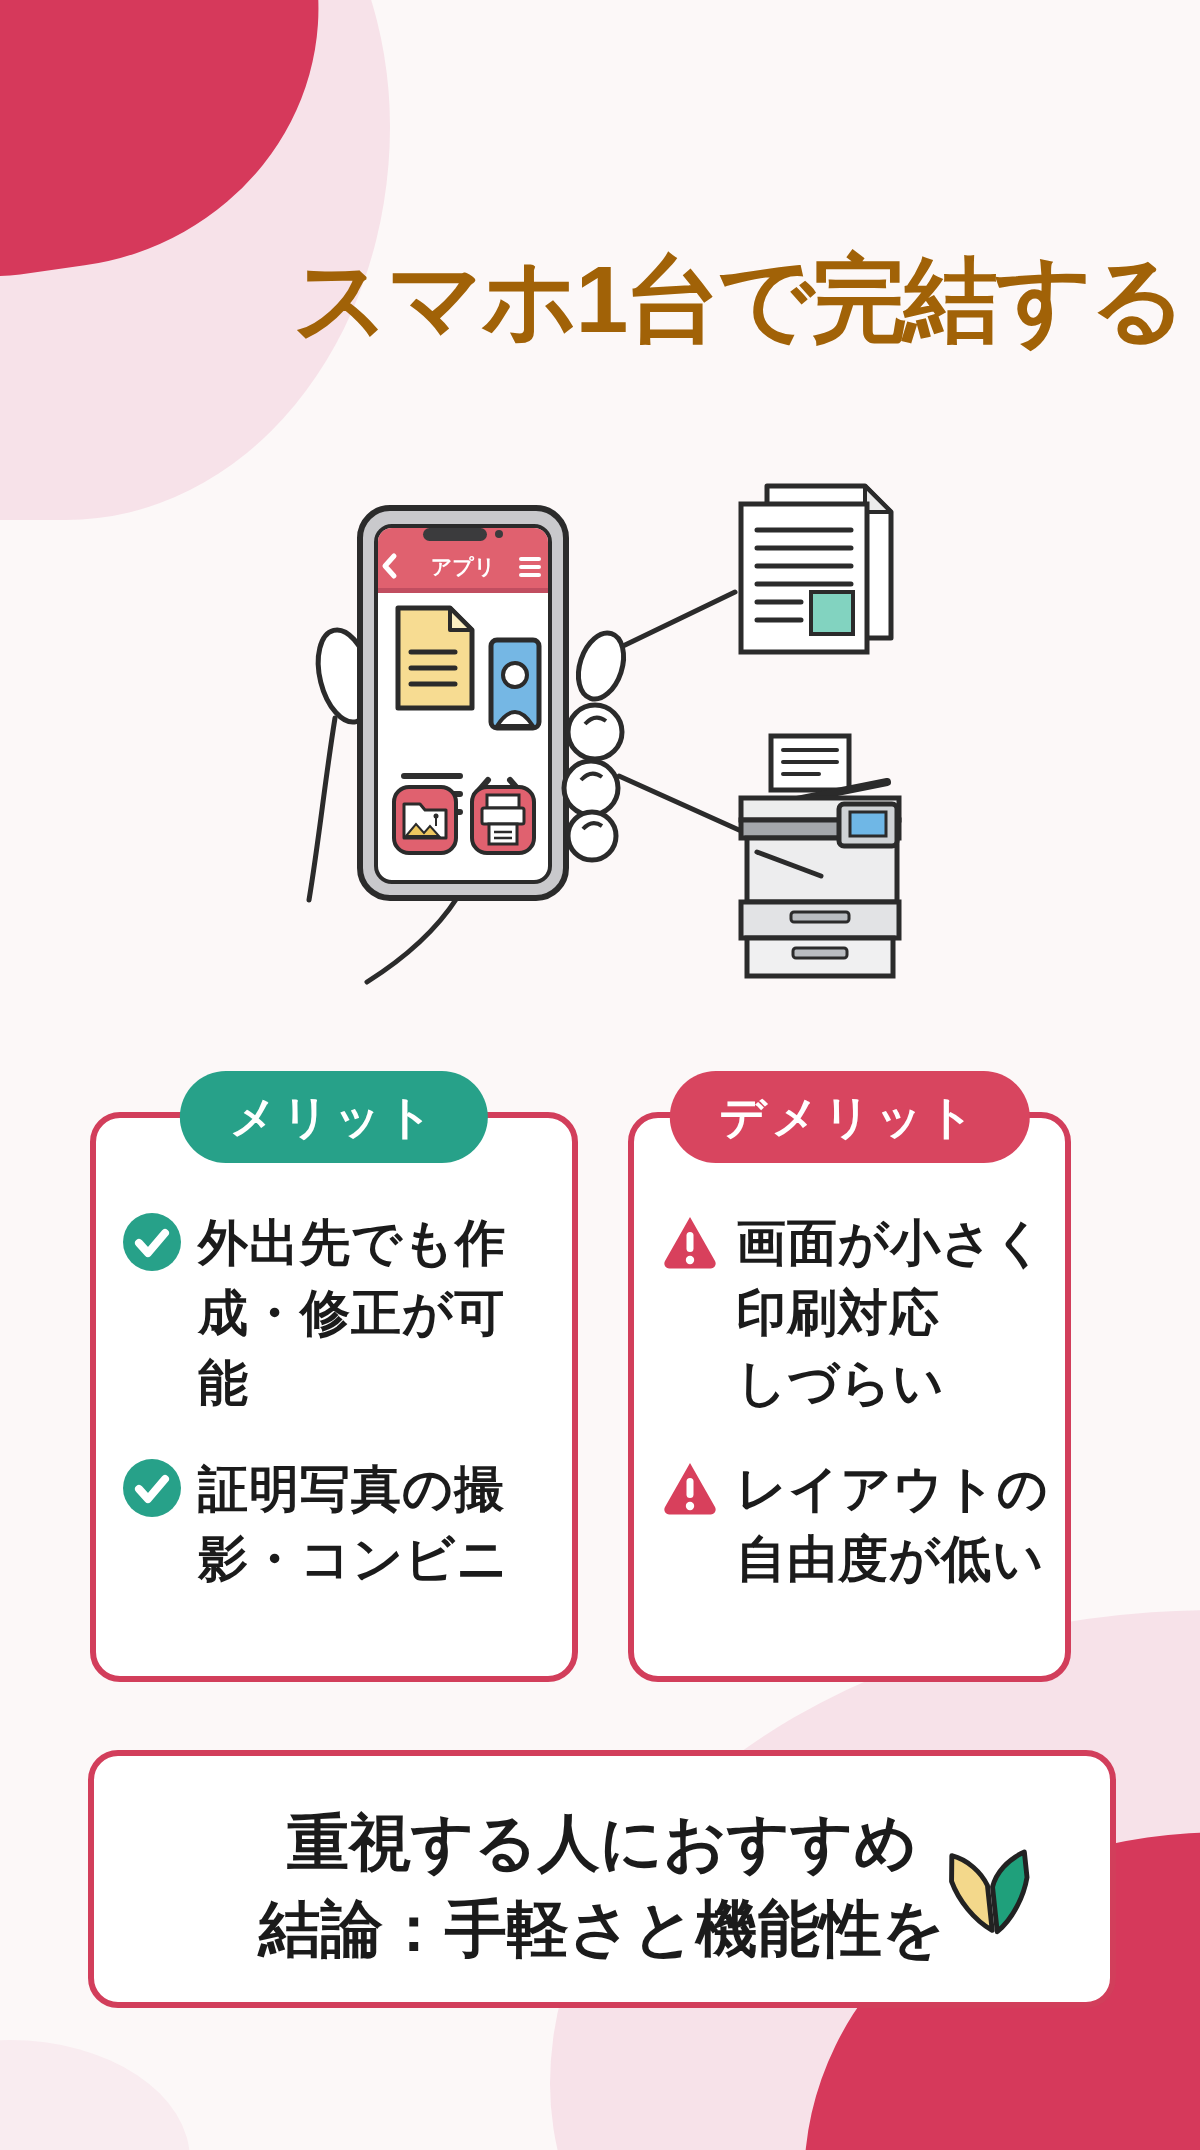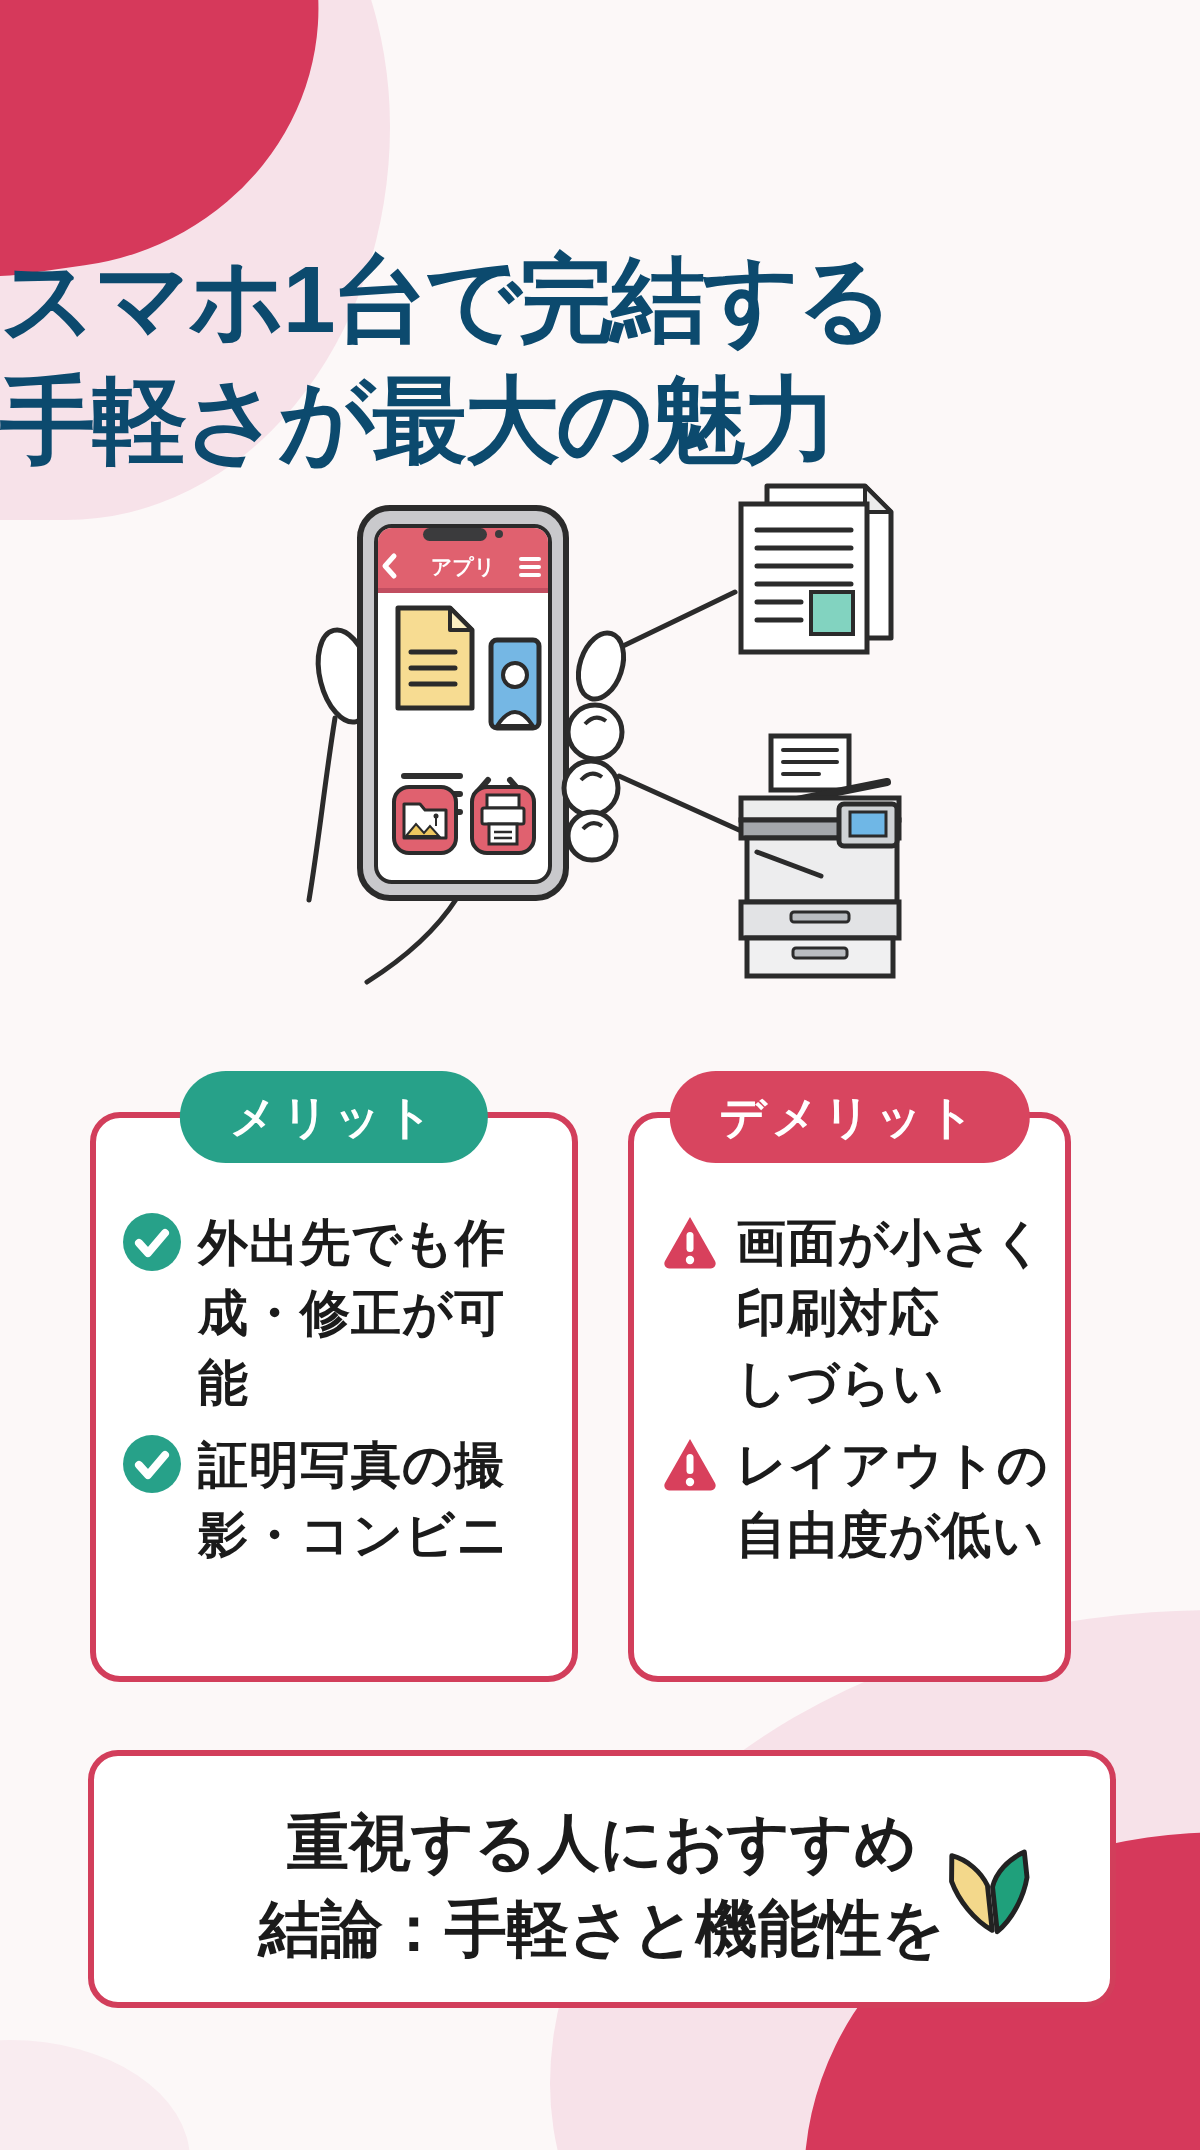--- a/index.html
+++ b/index.html
@@ -19,42 +19,42 @@
   .blob-br-pink{left:550px; top:1610px; width:1360px; height:930px;
     background:#f7e2e9; border-radius:50% 50% 46% 54% / 52% 48% 50% 50%;}
   .blob-br-red{left:800px; top:1840px; width:1000px; height:780px;
     background:#d6395b; border-radius:45% 55% 50% 50% / 48% 52% 52% 48%;
     transform:rotate(6deg);}
   .blob-bl-pink{left:-170px; top:2040px; width:360px; height:240px;
     background:#f9ecf0; border-radius:50%;}
   
   .title{
     position:absolute; left:0; right:16px; top:175px; z-index:2;
-    text-align:left; font-size:95px; line-height:121px;
-    font-weight:900; letter-spacing:-3px; color:#0c4a6e;
+    text-align:right; font-size:95px; line-height:121px;
+    font-weight:900; letter-spacing:-3px; color:#a16207;
   }
   .title span{display:block; white-space:nowrap;}
   
   .illustration{position:absolute; left:305px; top:480px; z-index:1;}
   
   .box{
     position:absolute; z-index:2; background:#ffffff;
     border:6px solid #d23e5b; border-radius:30px; box-sizing:border-box;
   }
   .merit-box{left:90px;  top:1112px; width:488px; height:570px;}
   .demerit-box{left:628px;top:1112px; width:443px; height:570px;}
   .badge{
     position:absolute; top:-47px; left:50%; transform:translateX(-50%);
     height:92px; line-height:92px; padding:0 50px; border-radius:60px;
     color:#ffffff; font-size:46px; font-weight:800; letter-spacing:5px;
     white-space:nowrap;
   }
   .badge-green{background:#27a189;}
   .badge-red{background:#d8455f;}
-  .items{padding:90px 14px 0 24px; display:flex; flex-direction:column; gap:12px;}
+  .items{padding:90px 14px 0 24px; display:flex; flex-direction:column; gap:36px;}
   .item{display:flex; gap:14px;}
   .item .ic{flex:0 0 64px; width:64px; height:64px; margin-top:2px;}
   .item .txt{font-size:50px; font-weight:800; line-height:70px; letter-spacing:1px;}
   
   .conclusion-box{
     left:88px; top:1750px; width:1028px; height:258px;
     text-align:center; 
   }
   .conclusion-text{padding-top:44px; font-size:62px; font-weight:800; line-height:86px;}
   .conclusion-text span{display:block; white-space:nowrap;}
@@ -66,21 +66,20 @@
 <div class="canvas">
 
   <div class="blob blob-tl-pink"></div>
   <div class="blob blob-tl-red"></div>
   <div class="blob blob-br-pink"></div>
   <div class="blob blob-br-red"></div>
   <div class="blob blob-bl-pink"></div>
 
   <h1 class="title">
     <span>スマホ1台で完結する</span>
-    <span>手軽さが最大の魅力</span>
   </h1>
 
   <svg class="illustration" width="620" height="510" viewBox="0 0 620 510">
 
     <path d="M318,166 L430,112" stroke="#2b2b2b" stroke-width="5" stroke-linecap="round"></path>
     <path d="M314,296 L434,350" stroke="#2b2b2b" stroke-width="5" stroke-linecap="round"></path>
 
     <g>
       <ellipse cx="40" cy="196" rx="25" ry="47" transform="rotate(-14 40 196)" fill="#ffffff" stroke="#2b2b2b" stroke-width="5"></ellipse>
       <path d="M30,238 C20,300 14,360 4,420" stroke="#2b2b2b" stroke-width="5" fill="none" stroke-linecap="round"></path>

